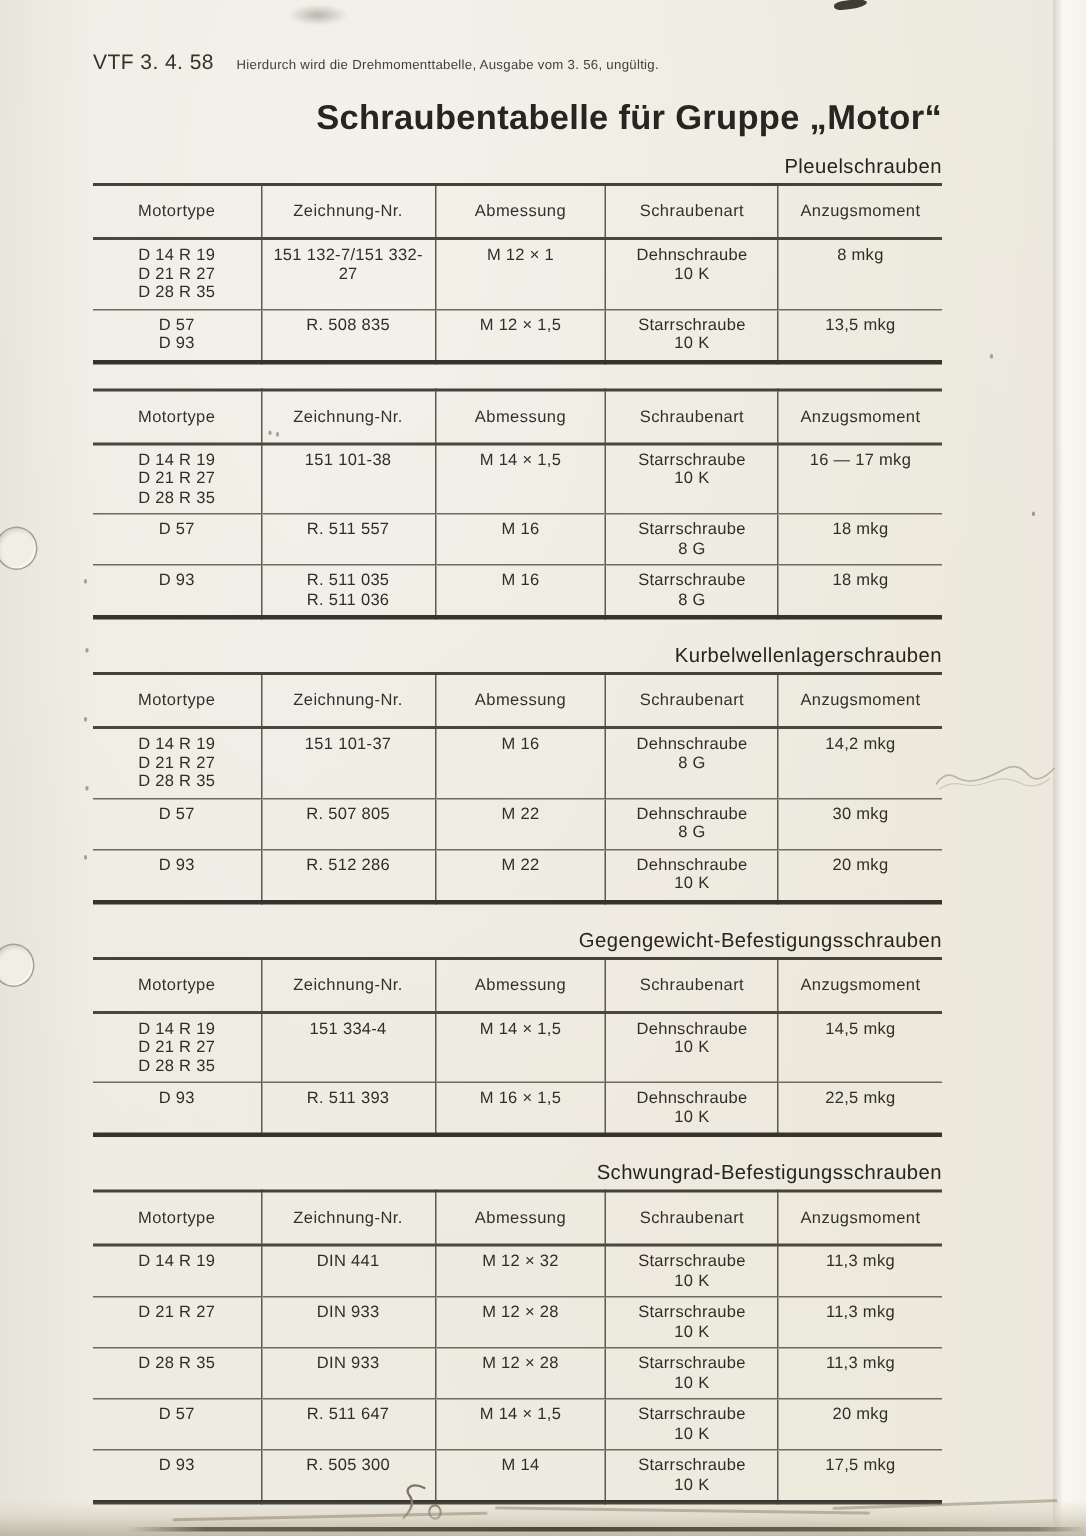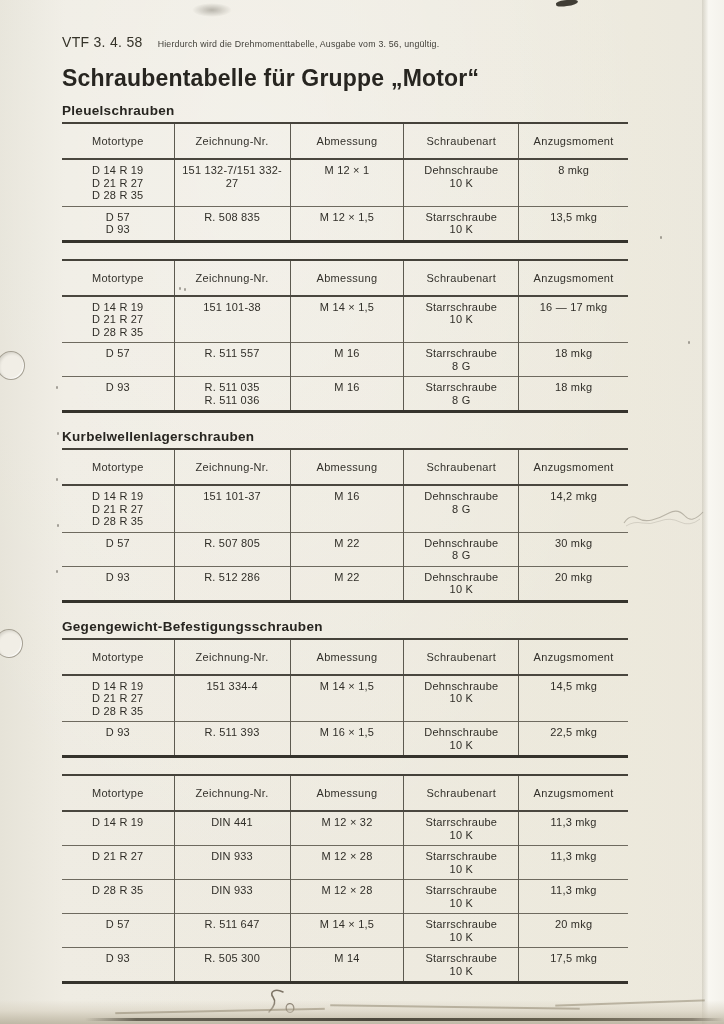--- a/index.html
+++ b/index.html
@@ -14,27 +14,27 @@
       radial-gradient(ellipse at 35% 15%, rgba(255,255,255,.28), rgba(255,255,255,0) 60%),
       radial-gradient(ellipse at 80% 70%, rgba(235,230,215,.35), rgba(255,255,255,0) 70%),
       linear-gradient(90deg,#e6e3d8,#efece3 9%,#eeebe1 60%,#edeade 88%,#ebe8de);
   }
   .content{position:relative;width:566px;margin-left:62px;}
   
   .note{margin-top:33px;white-space:nowrap;}
   .note-ref{font-size:14px;letter-spacing:.3px;color:#353329;}
   .note-text{font-size:8.8px;margin-left:15px;letter-spacing:.2px;color:#42403a;}
   
-  .title{margin:14px 0 0 0;font-size:23px;font-weight:700;text-align:left;letter-spacing:.2px;color:#272520;}
+  .title{margin:14px 0 0 0;font-size:23px;font-weight:700;text-align:right;letter-spacing:.2px;color:#272520;}
   .subtitle{margin-top:4px;font-size:12.5px;text-align:center;color:#2c2a25;}
   .subtitle .sublabel{font-weight:700;margin-right:6px;letter-spacing:.2px;}
   
   .section{margin-top:16px;}
   #sections .section:first-child{margin-top:11px;}
-  .section-title{font-size:13.5px;font-weight:700;text-align:left;letter-spacing:.3px;margin-bottom:4px;color:#272520;}
+  .section-title{font-size:13.5px;font-weight:400;text-align:right;letter-spacing:.3px;margin-bottom:4px;color:#272520;}
   table.stable{
     width:100%;border-collapse:collapse;table-layout:fixed;
     border-top:2px solid #45423a;border-bottom:3px solid #35332c;
   }
   table.stable thead tr{border-bottom:2px solid #4a473f;}
   table.stable tbody tr + tr{border-top:1px solid #6e6a5f;}
   table.stable th + th, table.stable td + td{border-left:1px solid #5d5a50;}
   table.stable th{
     height:32px;font-weight:400;font-size:11px;letter-spacing:.3px;
     text-align:center;vertical-align:middle;color:#33312b;
@@ -257,20 +257,21 @@
                 <td>R. 511 393</td>
                 <td>M 16 × 1,5</td>
                 <td>Dehnschraube
 10 K</td>
                 <td>22,5 mkg</td>
               </tr>
             </tbody>
           </table>
         </div>
         <div class="section">
+          <div class="section-title">Schwungrad-Befestigungsschrauben</div>
           <table class="stable">
             <colgroup>
               <col style="width: 19.8%;">
               <col style="width: 20.5%;">
               <col style="width: 20.1%;">
               <col style="width: 20.3%;">
               <col style="width: 19.3%;">
             </colgroup>
             <thead>
               <tr>

